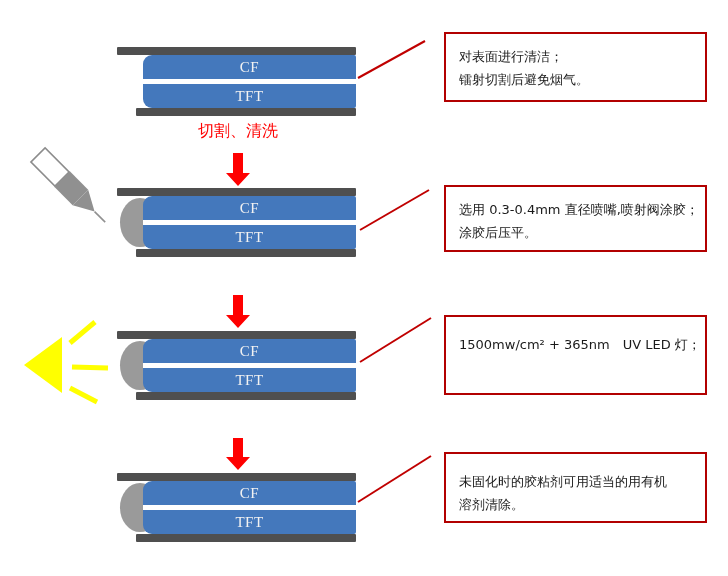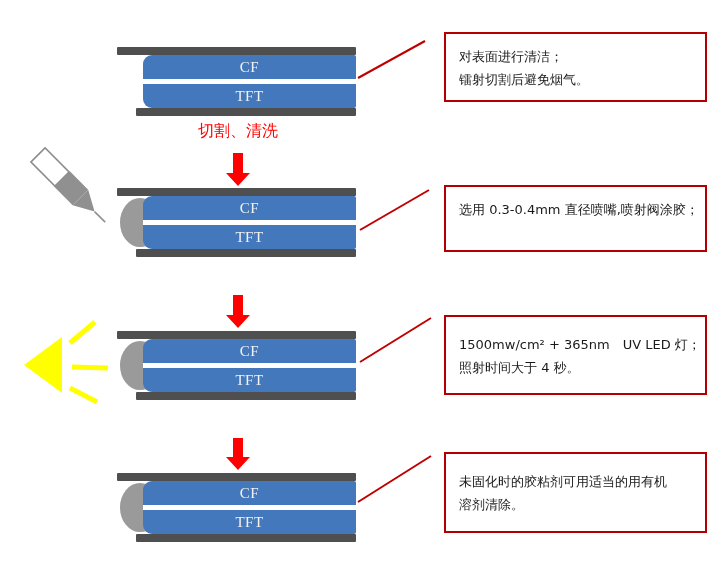--- a/index.html
+++ b/index.html
@@ -87,26 +87,26 @@
     <div class="bar bar-bottom"></div>
   </div>
   <div class="stage-label" style="top:520px">完成</div>
 
   <div class="note" style="top:32px;height:70px">
     <div>对表面进行清洁；</div>
     <div>镭射切割后避免烟气。</div>
   </div>
   <div class="note" style="top:185px;height:67px">
     <div>选用 0.3-0.4mm 直径喷嘴,喷射阀涂胶；</div>
+    <div>涂胶后压平。</div>
   </div>
   <div class="note" style="top:315px;height:80px;padding-top:16px">
     <div>1500mw/cm² + 365nm　UV LED 灯；</div>
-    <div>照射时间大于 4 秒。</div>
   </div>
-  <div class="note" style="top:452px;height:81px;padding-top:16px">
+  <div class="note" style="top:452px;height:71px;padding-top:16px">
     <div>未固化时的胶粘剂可用适当的用有机</div>
     <div>溶剂清除。</div>
   </div>
 
   <svg id="overlay" viewBox="0 0 728 576" xmlns="http://www.w3.org/2000/svg">
 
     <g>
       <polygon points="233,153 243,153 243,173 250,173 238,186 226,173 233,173" fill="#ff0000"></polygon>
     </g>
     <g>

